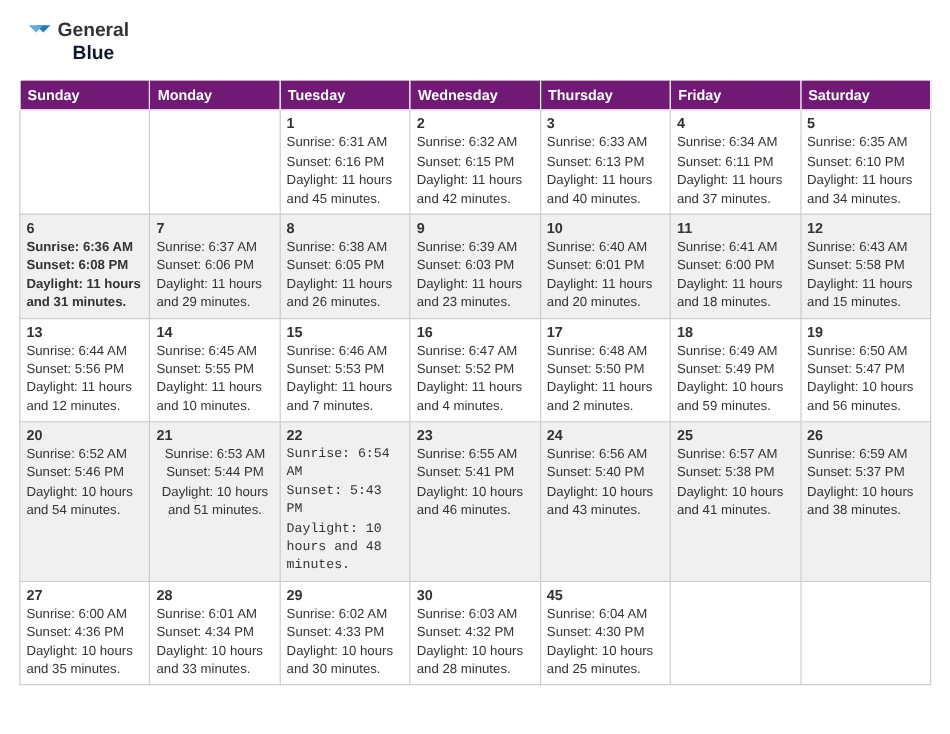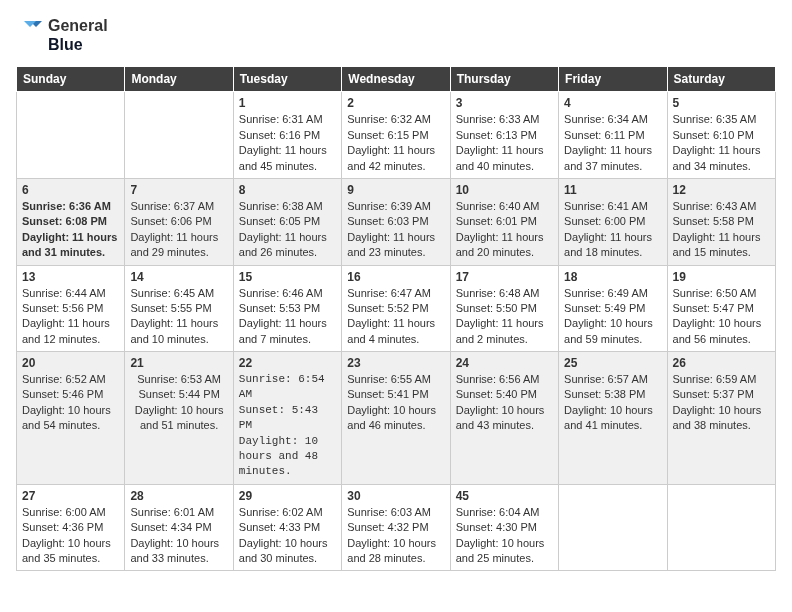--- a/index.html
+++ b/index.html
@@ -13,39 +13,40 @@
     .header {
       display: flex;
       justify-content: space-between;
       align-items: flex-start;
       margin-bottom: 12px;
     }
     .logo {
       display: flex;
       align-items: center;
       gap: 4px;
+      text-align: center;
     }
     .title-block {
       text-align: right;
     }
     .month-title {
       font-size: 36px;
       font-weight: normal;
       color: #333;
     }
     .subtitle {
       font-size: 14px;
       color: #555;
     }
     table {
       width: 100%;
       border-collapse: collapse;
     }
     thead tr th {
-      background: #404040;
+      background: #701a75;
       color: #fff;
       font-size: 12px;
       padding: 5px 6px;
       text-align: left;
       border: 1px solid #fff;
     }
     tbody tr td {
       border: 1px solid #ccc;
       vertical-align: top;
       padding: 4px 5px;

